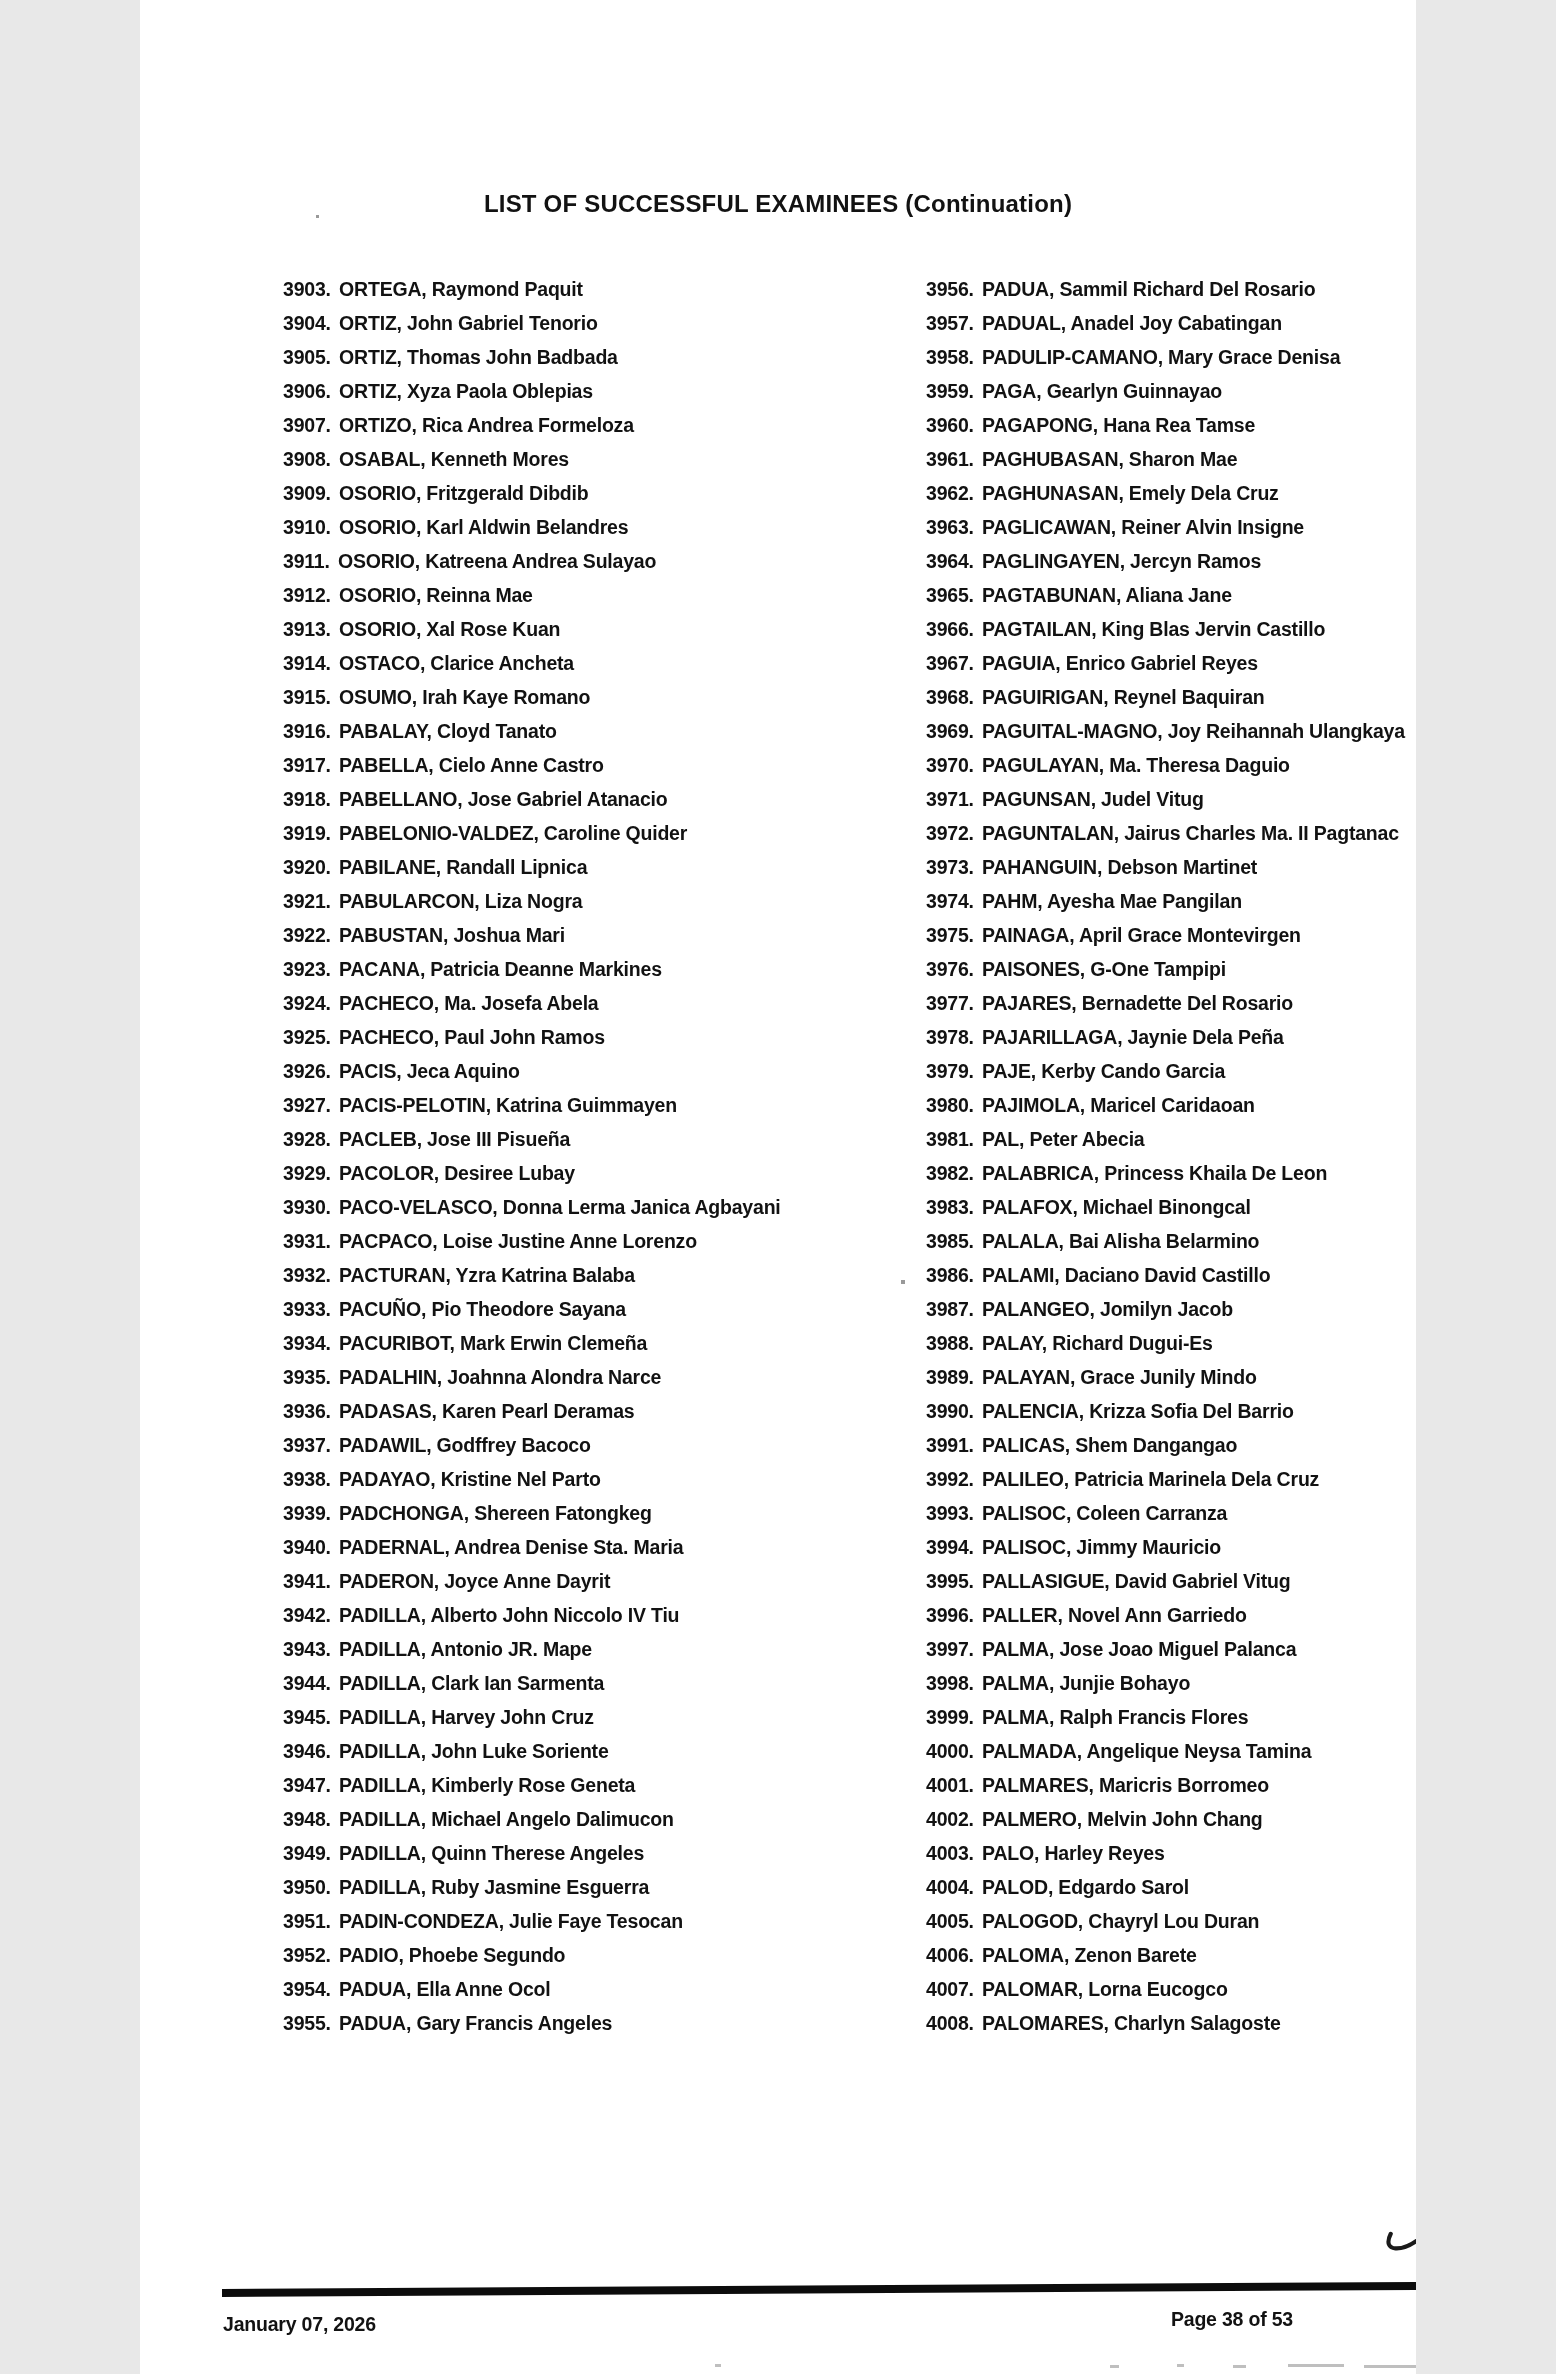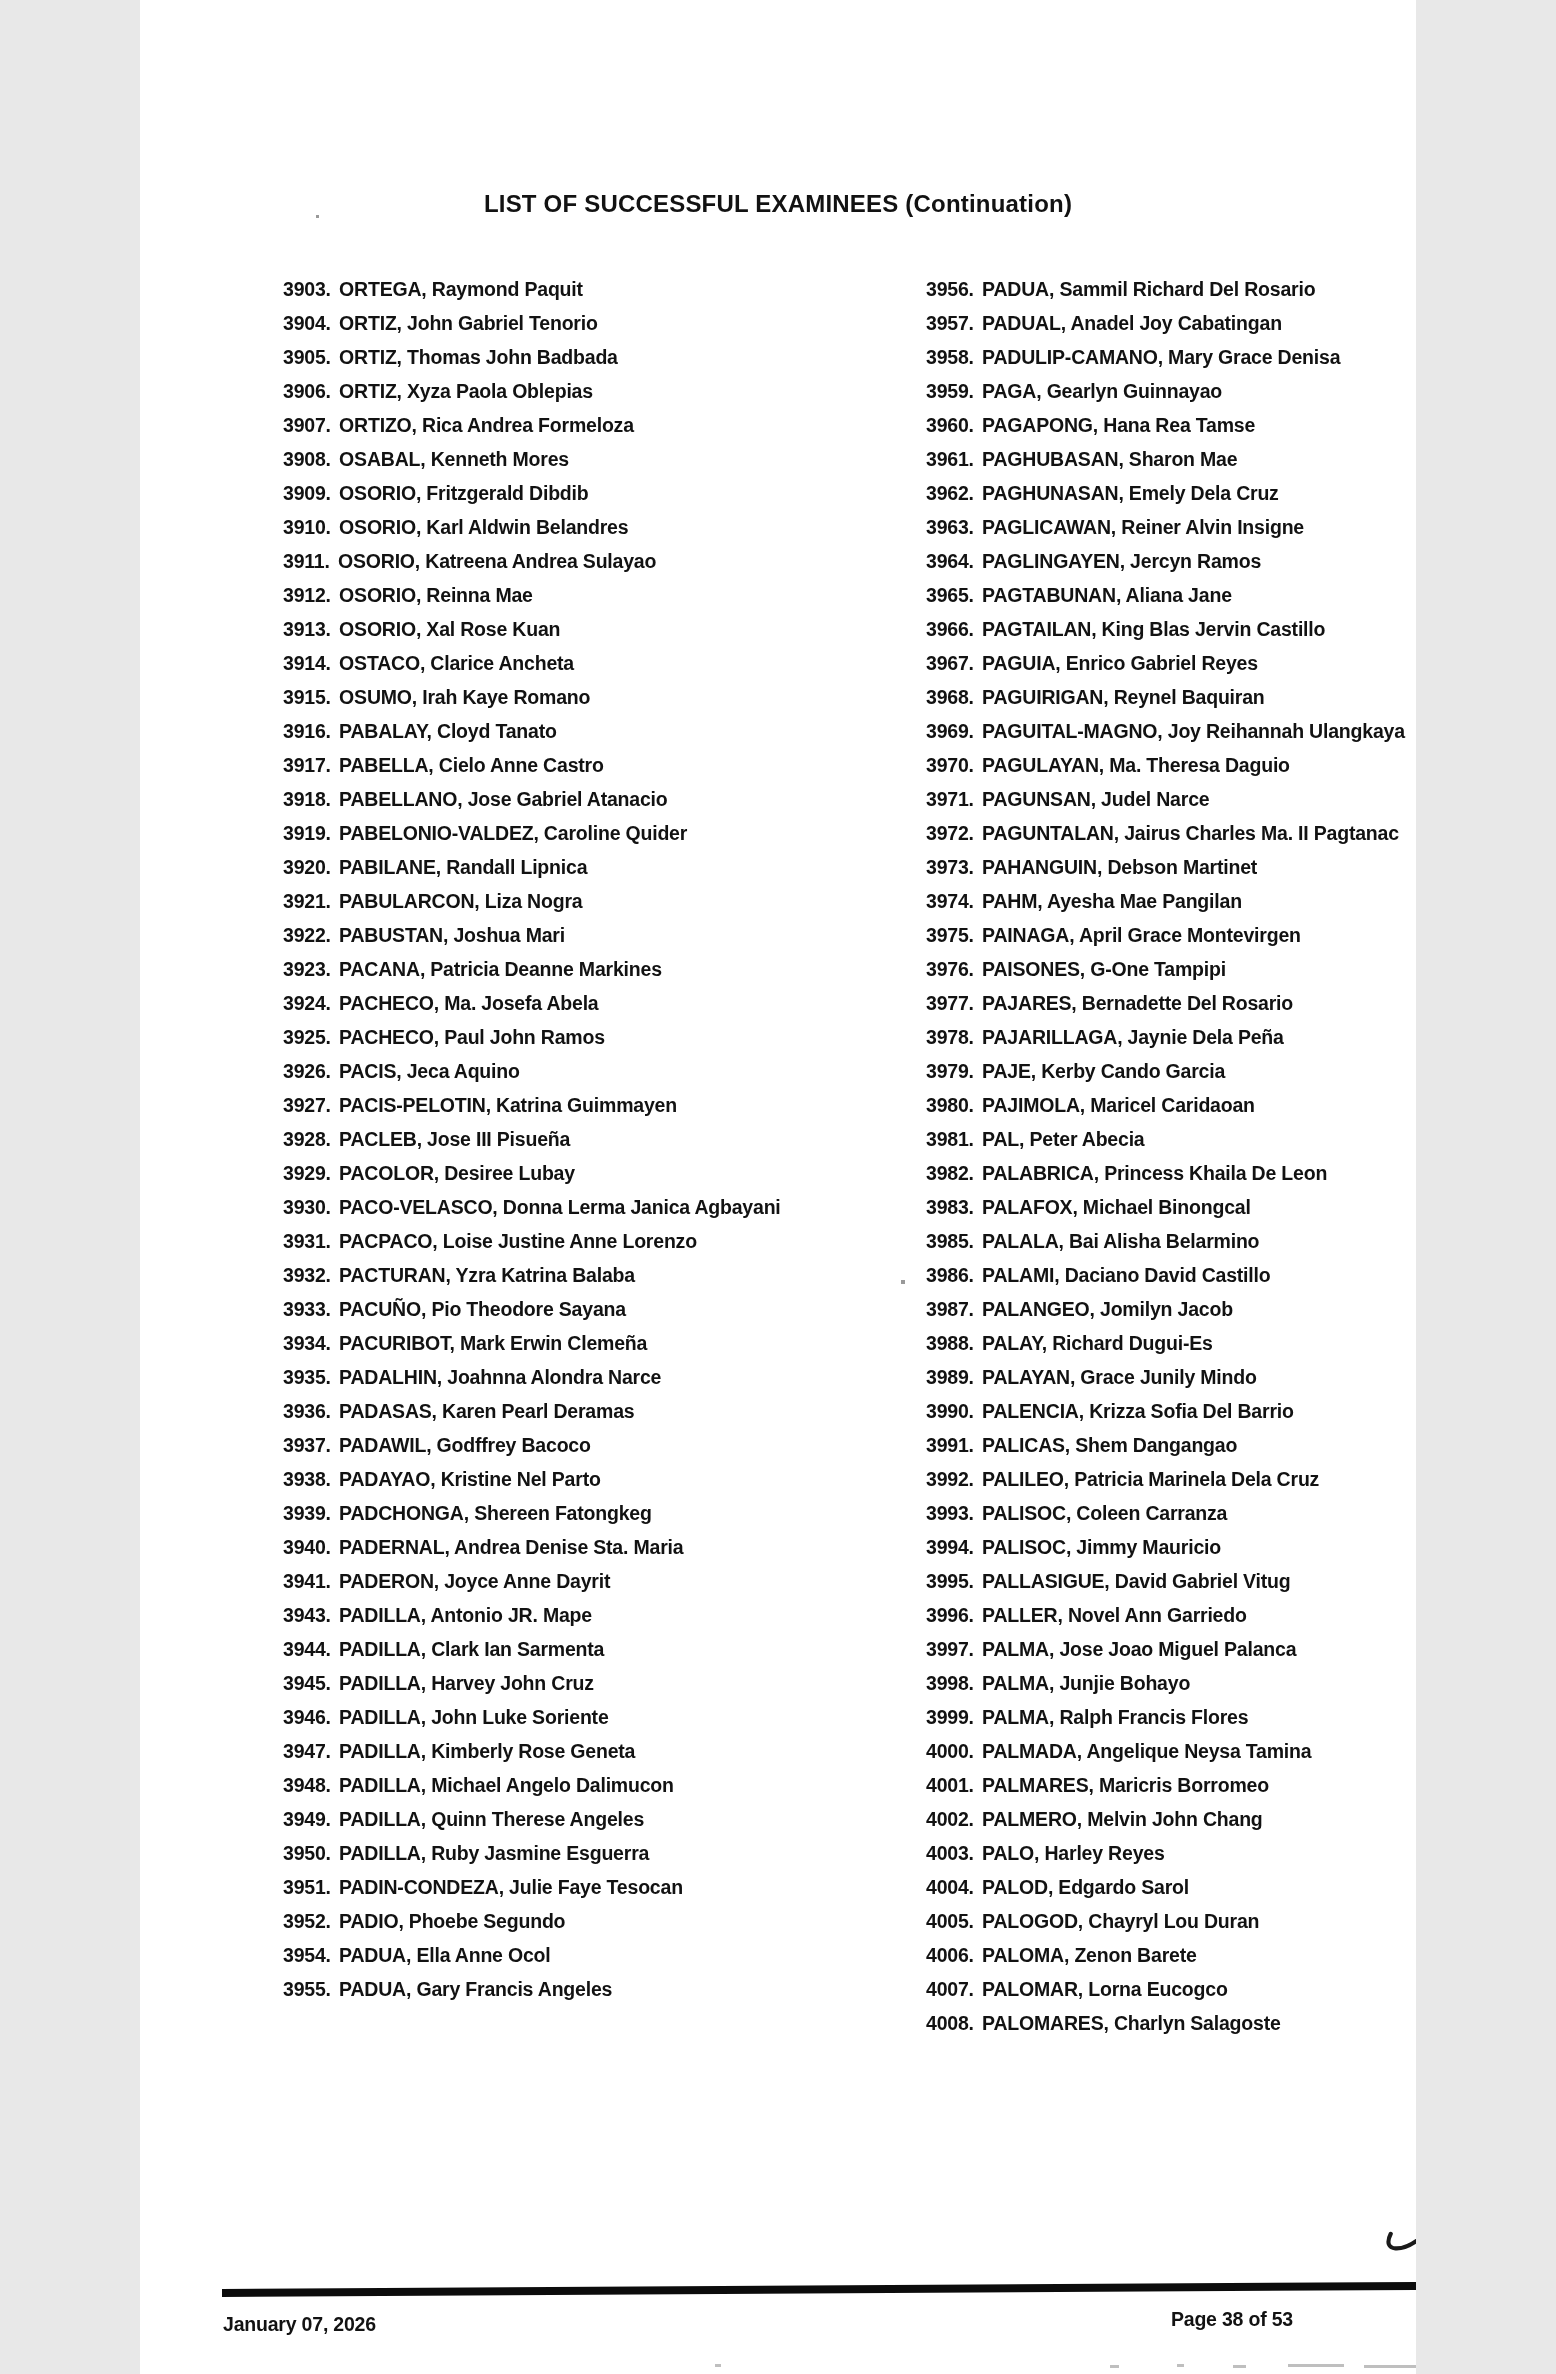--- a/index.html
+++ b/index.html
@@ -70,20 +70,21 @@
       <li class="row"><span class="no">3932.</span><span class="nm">PACTURAN, Yzra Katrina Balaba</span></li>
       <li class="row"><span class="no">3933.</span><span class="nm">PACUÑO, Pio Theodore Sayana</span></li>
       <li class="row"><span class="no">3934.</span><span class="nm">PACURIBOT, Mark Erwin Clemeña</span></li>
       <li class="row"><span class="no">3935.</span><span class="nm">PADALHIN, Joahnna Alondra Narce</span></li>
       <li class="row"><span class="no">3936.</span><span class="nm">PADASAS, Karen Pearl Deramas</span></li>
       <li class="row"><span class="no">3937.</span><span class="nm">PADAWIL, Godffrey Bacoco</span></li>
       <li class="row"><span class="no">3938.</span><span class="nm">PADAYAO, Kristine Nel Parto</span></li>
       <li class="row"><span class="no">3939.</span><span class="nm">PADCHONGA, Shereen Fatongkeg</span></li>
       <li class="row"><span class="no">3940.</span><span class="nm">PADERNAL, Andrea Denise Sta. Maria</span></li>
       <li class="row"><span class="no">3941.</span><span class="nm">PADERON, Joyce Anne Dayrit</span></li>
+      <li class="row"><span class="no">3942.</span><span class="nm">PADILLA, Alberto John Niccolo IV Tiu</span></li>
       <li class="row"><span class="no">3943.</span><span class="nm">PADILLA, Antonio JR. Mape</span></li>
       <li class="row"><span class="no">3944.</span><span class="nm">PADILLA, Clark Ian Sarmenta</span></li>
       <li class="row"><span class="no">3945.</span><span class="nm">PADILLA, Harvey John Cruz</span></li>
       <li class="row"><span class="no">3946.</span><span class="nm">PADILLA, John Luke Soriente</span></li>
       <li class="row"><span class="no">3947.</span><span class="nm">PADILLA, Kimberly Rose Geneta</span></li>
       <li class="row"><span class="no">3948.</span><span class="nm">PADILLA, Michael Angelo Dalimucon</span></li>
       <li class="row"><span class="no">3949.</span><span class="nm">PADILLA, Quinn Therese Angeles</span></li>
       <li class="row"><span class="no">3950.</span><span class="nm">PADILLA, Ruby Jasmine Esguerra</span></li>
       <li class="row"><span class="no">3951.</span><span class="nm">PADIN-CONDEZA, Julie Faye Tesocan</span></li>
       <li class="row"><span class="no">3952.</span><span class="nm">PADIO, Phoebe Segundo</span></li>
@@ -99,21 +100,21 @@
       <li class="row"><span class="no">3961.</span><span class="nm">PAGHUBASAN, Sharon Mae</span></li>
       <li class="row"><span class="no">3962.</span><span class="nm">PAGHUNASAN, Emely Dela Cruz</span></li>
       <li class="row"><span class="no">3963.</span><span class="nm">PAGLICAWAN, Reiner Alvin Insigne</span></li>
       <li class="row"><span class="no">3964.</span><span class="nm">PAGLINGAYEN, Jercyn Ramos</span></li>
       <li class="row"><span class="no">3965.</span><span class="nm">PAGTABUNAN, Aliana Jane</span></li>
       <li class="row"><span class="no">3966.</span><span class="nm">PAGTAILAN, King Blas Jervin Castillo</span></li>
       <li class="row"><span class="no">3967.</span><span class="nm">PAGUIA, Enrico Gabriel Reyes</span></li>
       <li class="row"><span class="no">3968.</span><span class="nm">PAGUIRIGAN, Reynel Baquiran</span></li>
       <li class="row"><span class="no">3969.</span><span class="nm">PAGUITAL-MAGNO, Joy Reihannah Ulangkaya</span></li>
       <li class="row"><span class="no">3970.</span><span class="nm">PAGULAYAN, Ma. Theresa Daguio</span></li>
-      <li class="row"><span class="no">3971.</span><span class="nm">PAGUNSAN, Judel Narce</span></li>
+      <li class="row"><span class="no">3971.</span><span class="nm">PAGUNSAN, Judel Vitug</span></li>
       <li class="row"><span class="no">3972.</span><span class="nm">PAGUNTALAN, Jairus Charles Ma. II Pagtanac</span></li>
       <li class="row"><span class="no">3973.</span><span class="nm">PAHANGUIN, Debson Martinet</span></li>
       <li class="row"><span class="no">3974.</span><span class="nm">PAHM, Ayesha Mae Pangilan</span></li>
       <li class="row"><span class="no">3975.</span><span class="nm">PAINAGA, April Grace Montevirgen</span></li>
       <li class="row"><span class="no">3976.</span><span class="nm">PAISONES, G-One Tampipi</span></li>
       <li class="row"><span class="no">3977.</span><span class="nm">PAJARES, Bernadette Del Rosario</span></li>
       <li class="row"><span class="no">3978.</span><span class="nm">PAJARILLAGA, Jaynie Dela Peña</span></li>
       <li class="row"><span class="no">3979.</span><span class="nm">PAJE, Kerby Cando Garcia</span></li>
       <li class="row"><span class="no">3980.</span><span class="nm">PAJIMOLA, Maricel Caridaoan</span></li>
       <li class="row"><span class="no">3981.</span><span class="nm">PAL, Peter Abecia</span></li>

